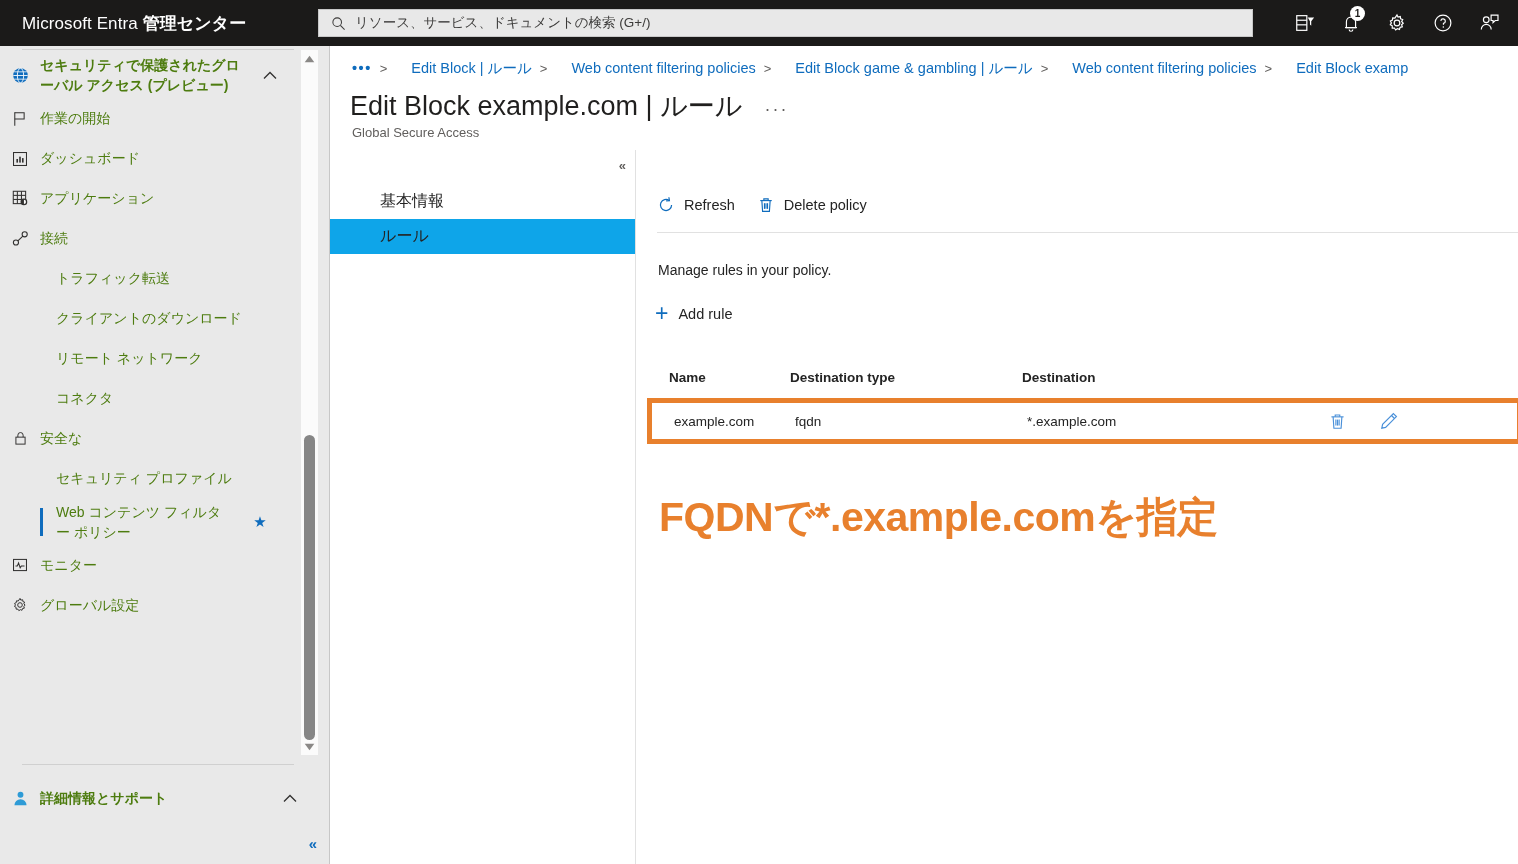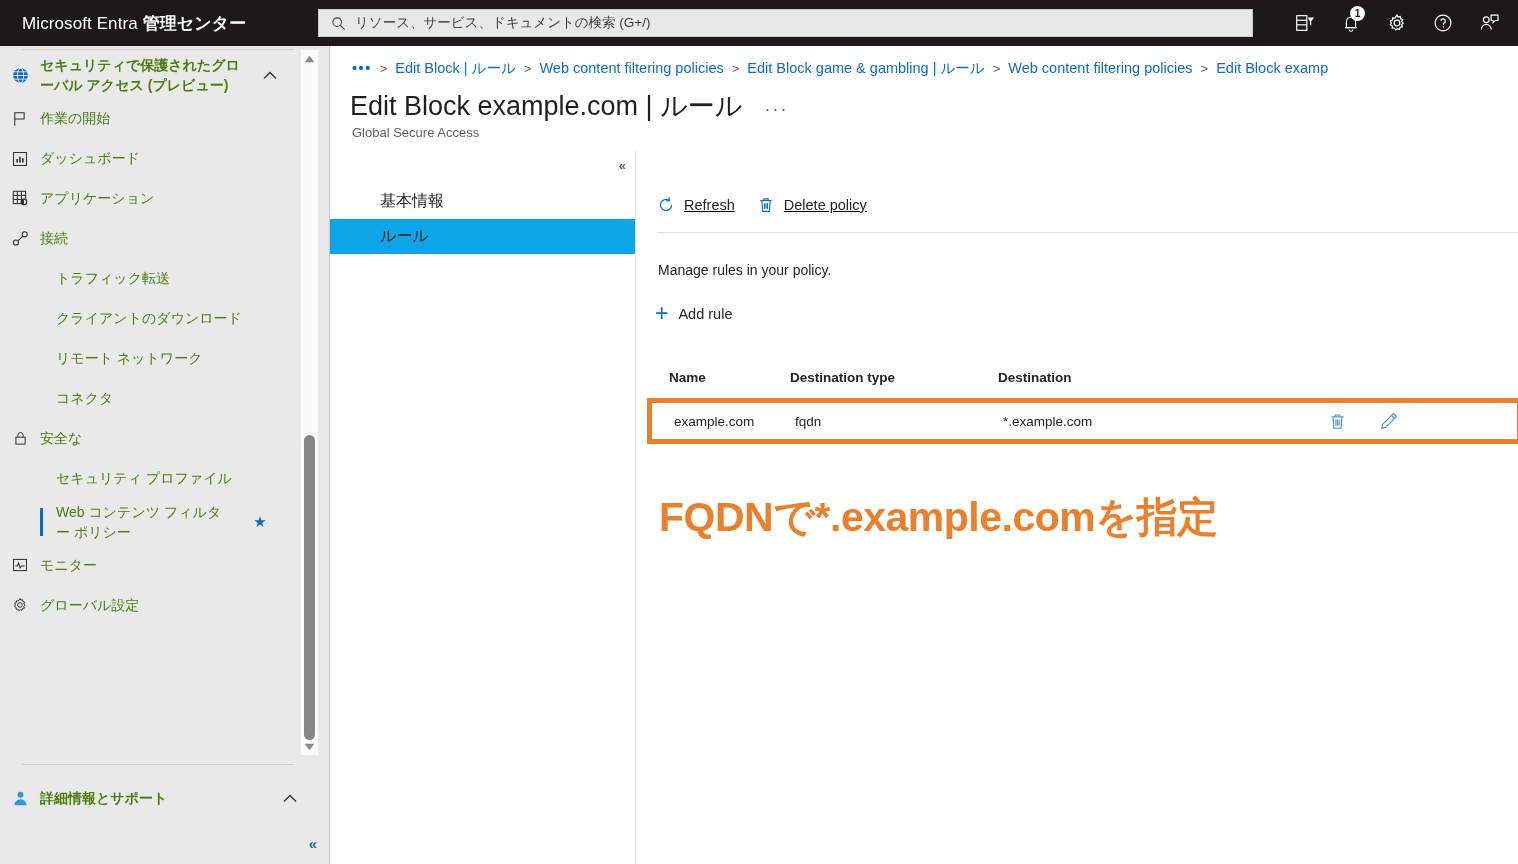--- a/index.html
+++ b/index.html
@@ -93,21 +93,21 @@
     position:absolute; left:3px; top:385px; width:11px; height:305px;
     background:#868686; border-radius:6px;
   }
 
   
   #breadcrumb{
     position:absolute; left:352px; top:55px; height:26px;
     display:flex; align-items:center; font-size:14.5px;
     white-space:nowrap; overflow:hidden; width:1166px;
   }
-  #breadcrumb .crumb{ color:#0f6cbd; cursor:pointer; }
+  #breadcrumb .crumb{ color:#0f6cbd; cursor:pointer;margin-left:16px; }
   #breadcrumb .ell{ color:#0f6cbd; font-weight:700; letter-spacing:1.5px; cursor:pointer; }
   #breadcrumb .sep{ color:#605e5c; margin:0 8px; font-size:13px; }
 
   
   #pagetitle{
     position:absolute; left:350px; top:88px;
     display:flex; align-items:baseline;justify-content:flex-end;
   }
   #pagetitle .t{ font-size:27px; color:#201f1e; font-weight:400; white-space:nowrap; }
   #pagetitle .dots{ margin-left:22px; color:#605e5c; font-size:18px; letter-spacing:2px; cursor:pointer; }
@@ -135,21 +135,20 @@
   }
 
   
   #content{
     position:absolute; left:637px; top:150px; right:0; bottom:0;
     background:#ffffff;
   }
   #cmdbar{
     position:absolute; left:20px; top:38px; display:flex; align-items:center;
     height:34px;
-    text-decoration:underline;
   }
   .cmd{ display:flex; align-items:center; cursor:pointer; margin-right:22px; }
   .cmd .ci{ margin-right:9px; display:flex; align-items:center; }
   .cmd .cl{ font-size:14.5px; color:#242424; }
   #cmdrule{
     position:absolute; left:20px; top:82px; right:0; height:1px; background:#e1e1e1;
   }
   #manage-text{
     position:absolute; left:21px; top:112px; font-size:14px; color:#242424;
   }
@@ -157,21 +156,21 @@
     position:absolute; left:18px; top:152px; display:flex; align-items:center; cursor:pointer;
   }
   #addrule .plus{ font-size:23px; color:#0f6cbd; font-weight:300; line-height:1; margin-right:10px; }
   #addrule .al{ font-size:14.5px; color:#242424; }
 
   
   #table{ position:absolute; left:10px; top:210px; width:875px; }
   #thead{ display:flex; height:34px; align-items:center; }
   #thead .th{ font-size:13.5px; font-weight:700; color:#242424; }
   .c1{ width:143px; padding-left:22px; }
-  .c2{ width:208px; }
+  .c2{ width:232px; }
   .c3{ flex:1; }
   #highlight{
     position:relative; margin-top:4px; border:5px solid #e8802d; background:#ffffff;
     height:46px;
   }
   #trow{
     display:flex; align-items:center; height:36px; position:relative;
   }
   #trow .td{ font-size:13.5px; color:#242424; }
   #rowactions{

